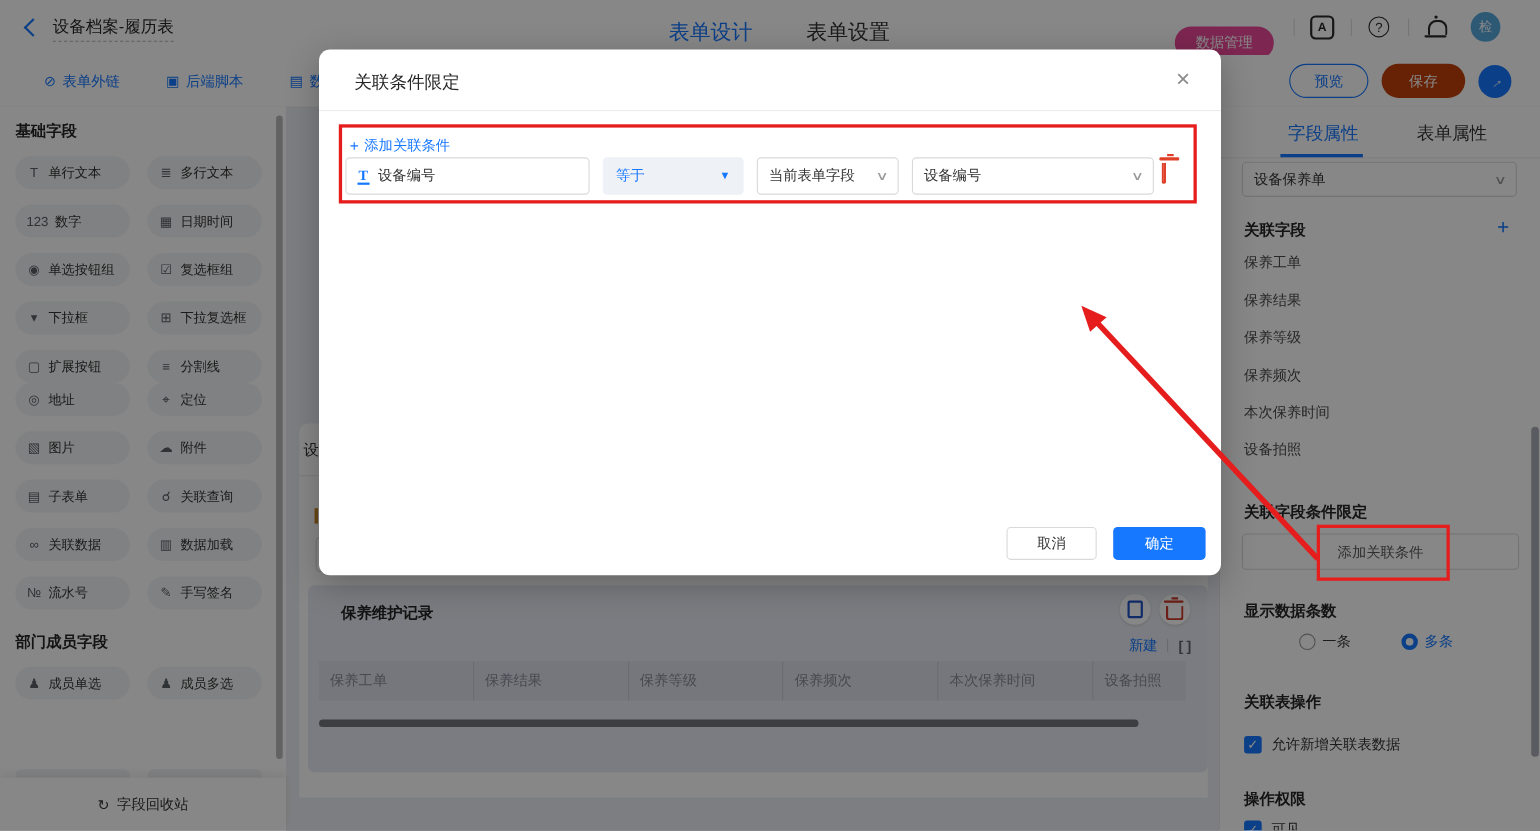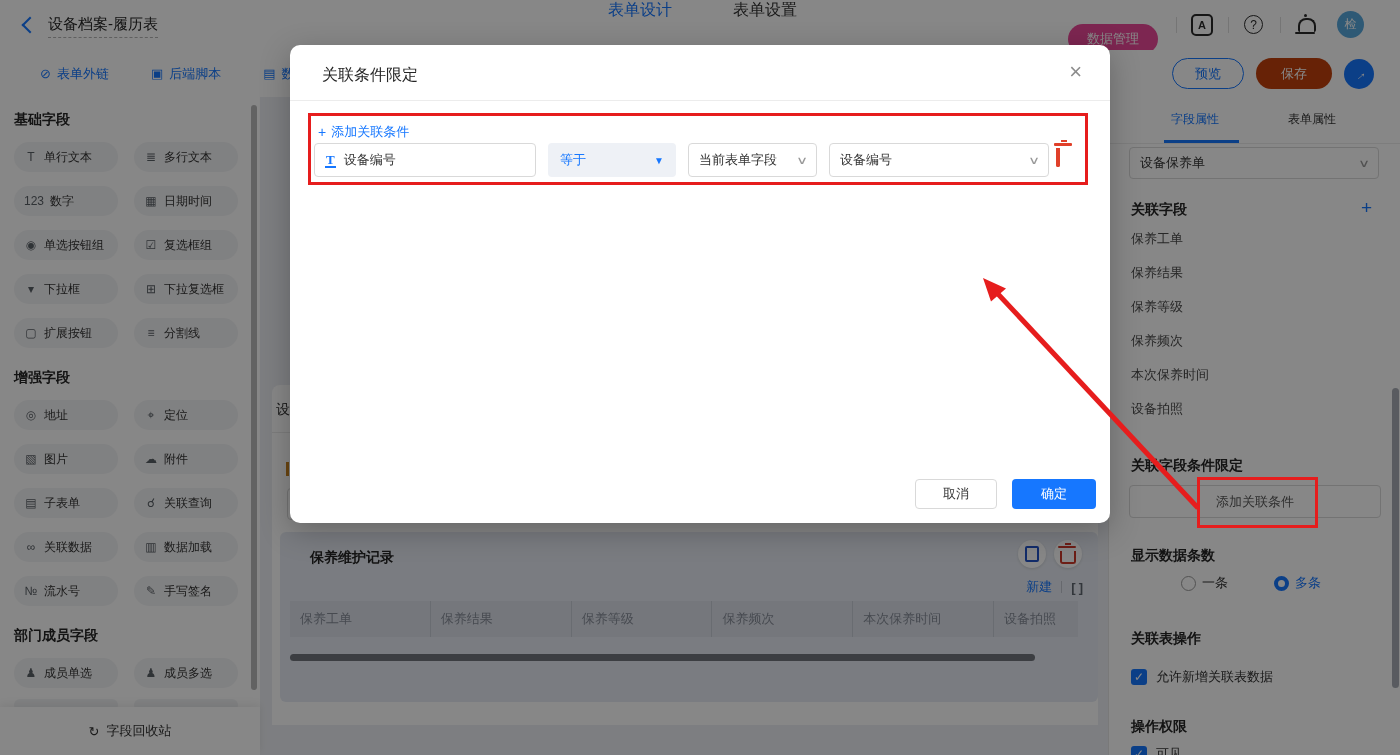--- a/index.html
+++ b/index.html
@@ -2,21 +2,21 @@
 <html><head>
 <meta charset="utf-8">
 <style>
   html,body{margin:0;padding:0;background:#555;}
   #app{position:relative;width:1400px;height:755px;overflow:hidden;background:#edeff3;
        font-family:"Liberation Sans",sans-serif;color:#262626;-webkit-font-smoothing:antialiased;}
   
   .topbar{position:absolute;top:0;left:0;width:1400px;height:50px;background:#fff;border-bottom:1px solid #ebebeb;}
   .chev-back{position:absolute;left:24px;top:19px;width:10px;height:10px;border-left:2.5px solid #1677ff;border-bottom:2.5px solid #1677ff;transform:rotate(45deg);cursor:pointer;}
   .app-title{position:absolute;left:48px;top:15px;font-size:15px;color:#262626;padding-bottom:3px;border-bottom:1px dashed #b3b3b3;}
-  .top-tab{position:absolute;top:0;font-size:16px;cursor:pointer;}
+  .top-tab{position:absolute;top:16px;font-size:19px;cursor:pointer;}
   .tab-design{left:608px;color:#1677ff;}
   .tab-settings{left:733px;color:#333;}
   .pill-green{position:absolute;left:1068px;top:24px;width:90px;height:30px;border-radius:15px;background:#ec4899;color:#fff;font-size:13px;display:flex;align-items:center;justify-content:center;cursor:pointer;}
   .tb-sep{position:absolute;top:17px;width:1px;height:16px;background:#ddd;}
   .contacts-ico{position:absolute;left:1191px;top:14px;width:18px;height:18px;border:2px solid #2b2b2b;border-radius:5px;display:flex;align-items:center;justify-content:center;font-size:11px;font-weight:bold;color:#2b2b2b;cursor:pointer;}
   .help-ico{position:absolute;left:1244px;top:15px;width:17px;height:17px;border:1.7px solid #2b2b2b;border-radius:50%;display:flex;align-items:center;justify-content:center;font-size:12px;color:#2b2b2b;cursor:pointer;}
   .bell{position:absolute;left:1298px;top:18px;width:14px;height:12px;border:2px solid #2b2b2b;border-bottom:none;border-radius:8px 8px 2px 2px;cursor:pointer;}
   .bell::after{content:'';position:absolute;left:-5px;bottom:-2px;width:20px;height:2px;background:#2b2b2b;border-radius:1px;}
   .bell::before{content:'';position:absolute;left:4px;top:-6px;width:3px;height:3px;background:#2b2b2b;border-radius:50%;}
   .avatar{position:absolute;left:1337px;top:11px;width:27px;height:27px;border-radius:50%;background:#58a9de;color:#fff;font-size:12px;display:flex;align-items:center;justify-content:center;cursor:pointer;}
@@ -60,21 +60,21 @@
   .link-new{color:#1677ff;cursor:pointer;}
   .vline{width:1px;height:12px;background:#c0c5cf;}
   .expand{color:#5f6670;letter-spacing:3px;font-weight:bold;cursor:pointer;}
   .sub-header{position:absolute;left:10px;top:69px;width:788px;height:36px;background:#dde1ea;display:flex;overflow:hidden;}
   .sub-col{width:148px;box-sizing:border-box;border-right:1px solid #c6ccd6;padding-left:10px;line-height:36px;font-size:13px;color:#868c98;white-space:nowrap;}
   .sub-col:last-child{border-right:none;width:88px;}
   .hscroll{position:absolute;left:10px;top:122px;width:745px;height:7px;border-radius:4px;background:#71757d;cursor:pointer;}
   
   .rpanel{position:absolute;left:1108px;top:97px;width:292px;height:658px;background:#fff;border-left:1px solid #e4e4e4;box-sizing:border-box;}
   .rtabs{position:absolute;top:0;left:0;width:100%;height:46px;border-bottom:1px solid #ededed;}
-  .rtab{position:absolute;top:14px;font-size:12px;cursor:pointer;}
+  .rtab{position:absolute;top:14px;font-size:16px;cursor:pointer;}
   .rtab.active{color:#1677ff;}
   .rtab.idle{color:#333;}
   .rtab-line{position:absolute;left:55px;top:43px;width:75px;height:3px;background:#1677ff;}
   .rselect{position:absolute;left:20px;top:50px;width:250px;height:32px;border:1px solid #d9d9d9;border-radius:4px;box-sizing:border-box;display:flex;align-items:center;font-size:13px;color:#333;padding:0 10px;justify-content:space-between;cursor:pointer;background:#fff;}
   .chevron{color:#999;font-size:11px;transform:scaleX(1.5);}
   .rlabel{position:absolute;left:22px;font-size:14px;font-weight:bold;color:#262626;}
   .plus-ico{position:absolute;left:252px;font-size:19px;color:#1677ff;cursor:pointer;line-height:14px;}
   .rfields{position:absolute;left:22px;top:133px;margin:0;padding:0;list-style:none;}
   .rfields li{font-size:13px;color:#4a4a4a;height:20px;margin-bottom:14px;}
   .add-cond-box{position:absolute;left:20px;top:388px;width:252px;height:33px;border:1px solid #d9d9d9;border-radius:4px;box-sizing:border-box;background:#fff;display:flex;align-items:center;justify-content:center;font-size:13px;color:#595959;cursor:pointer;}
@@ -194,21 +194,20 @@
         </div>
           <div class="fpill">
           <span class="ico">▢</span>
           <span>扩展按钮</span>
         </div>
           <div class="fpill">
           <span class="ico">≡</span>
           <span>分割线</span>
         </div>
         </div>
-      <div class="sec-title mt">增强字段</div>
       <div class="pill-grid">
 
       <div class="fpill">
           <span class="ico">◎</span>
           <span>地址</span>
         </div>
           <div class="fpill">
           <span class="ico">⌖</span>
           <span>定位</span>
         </div>

